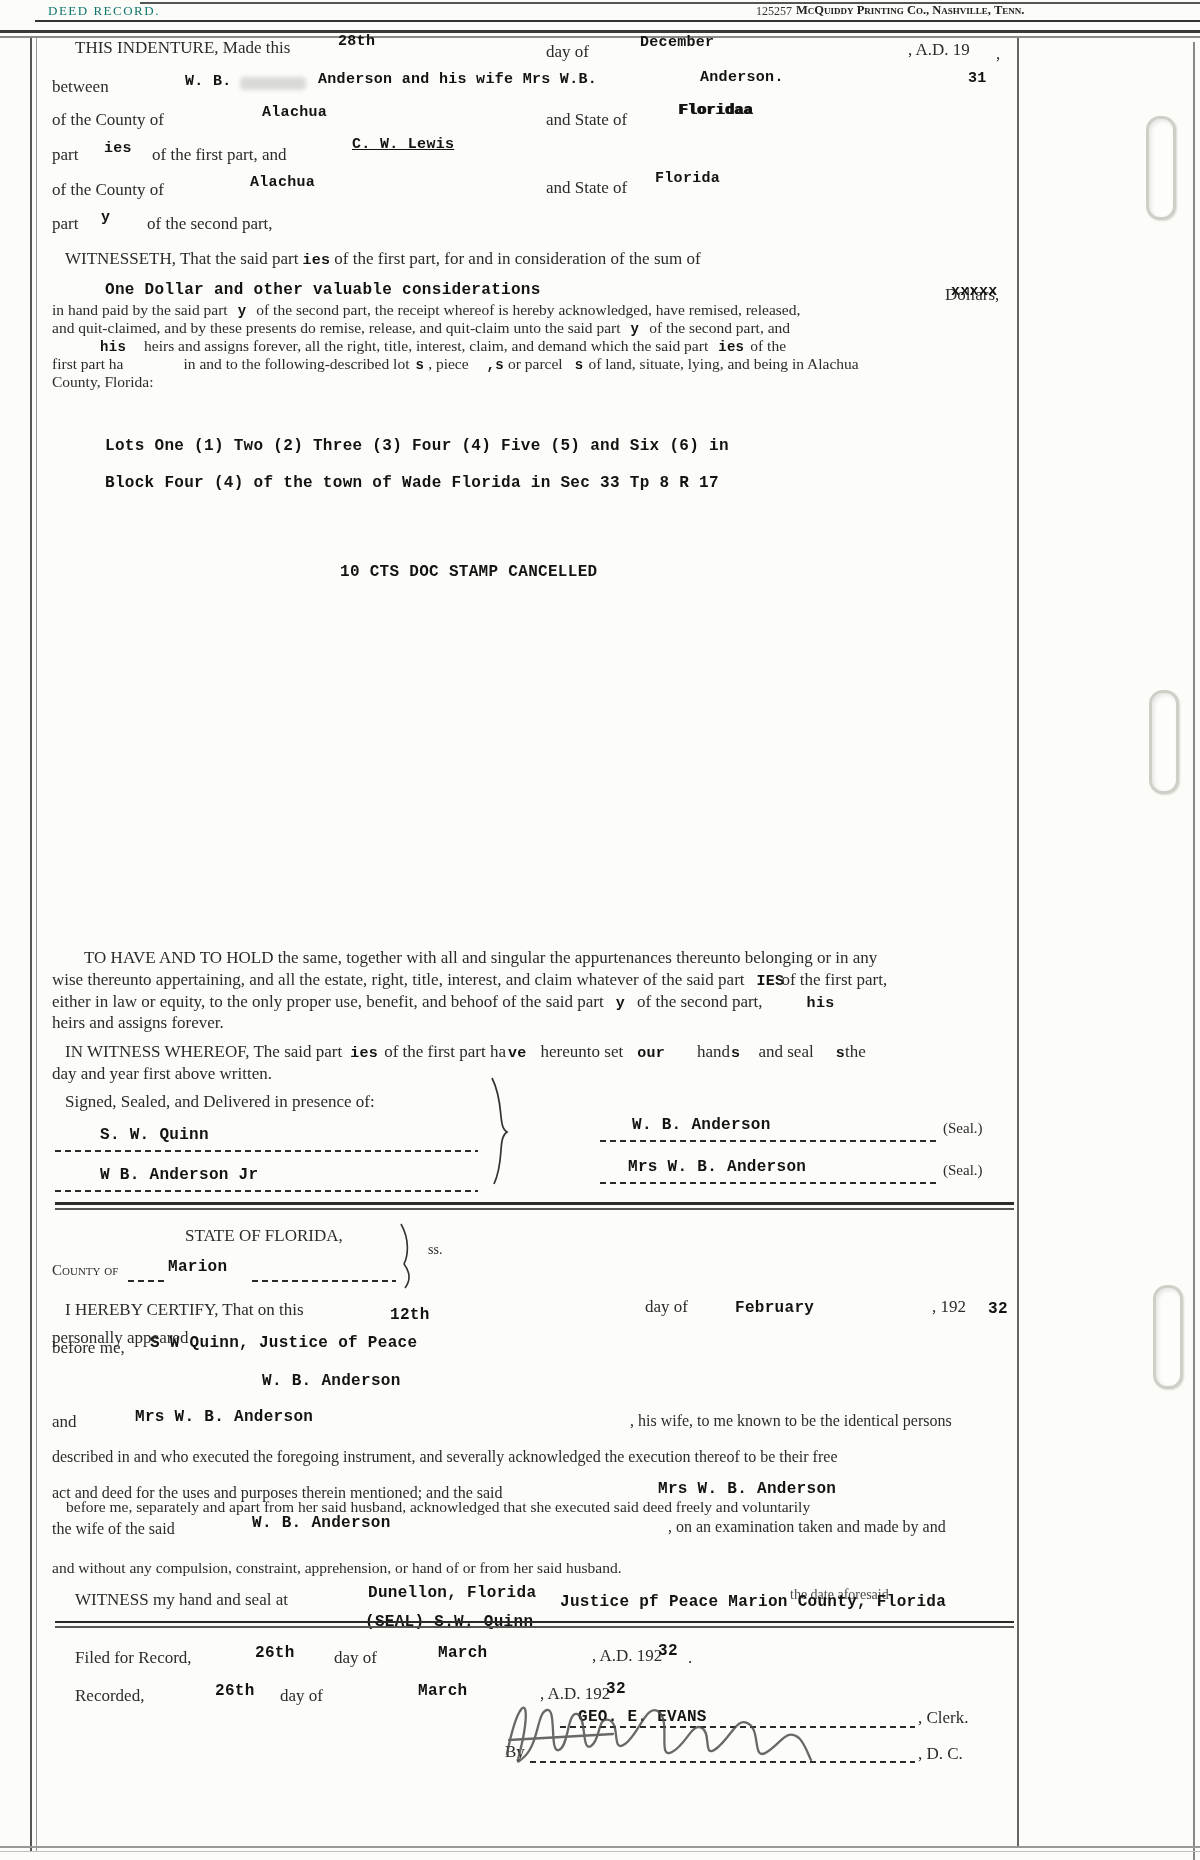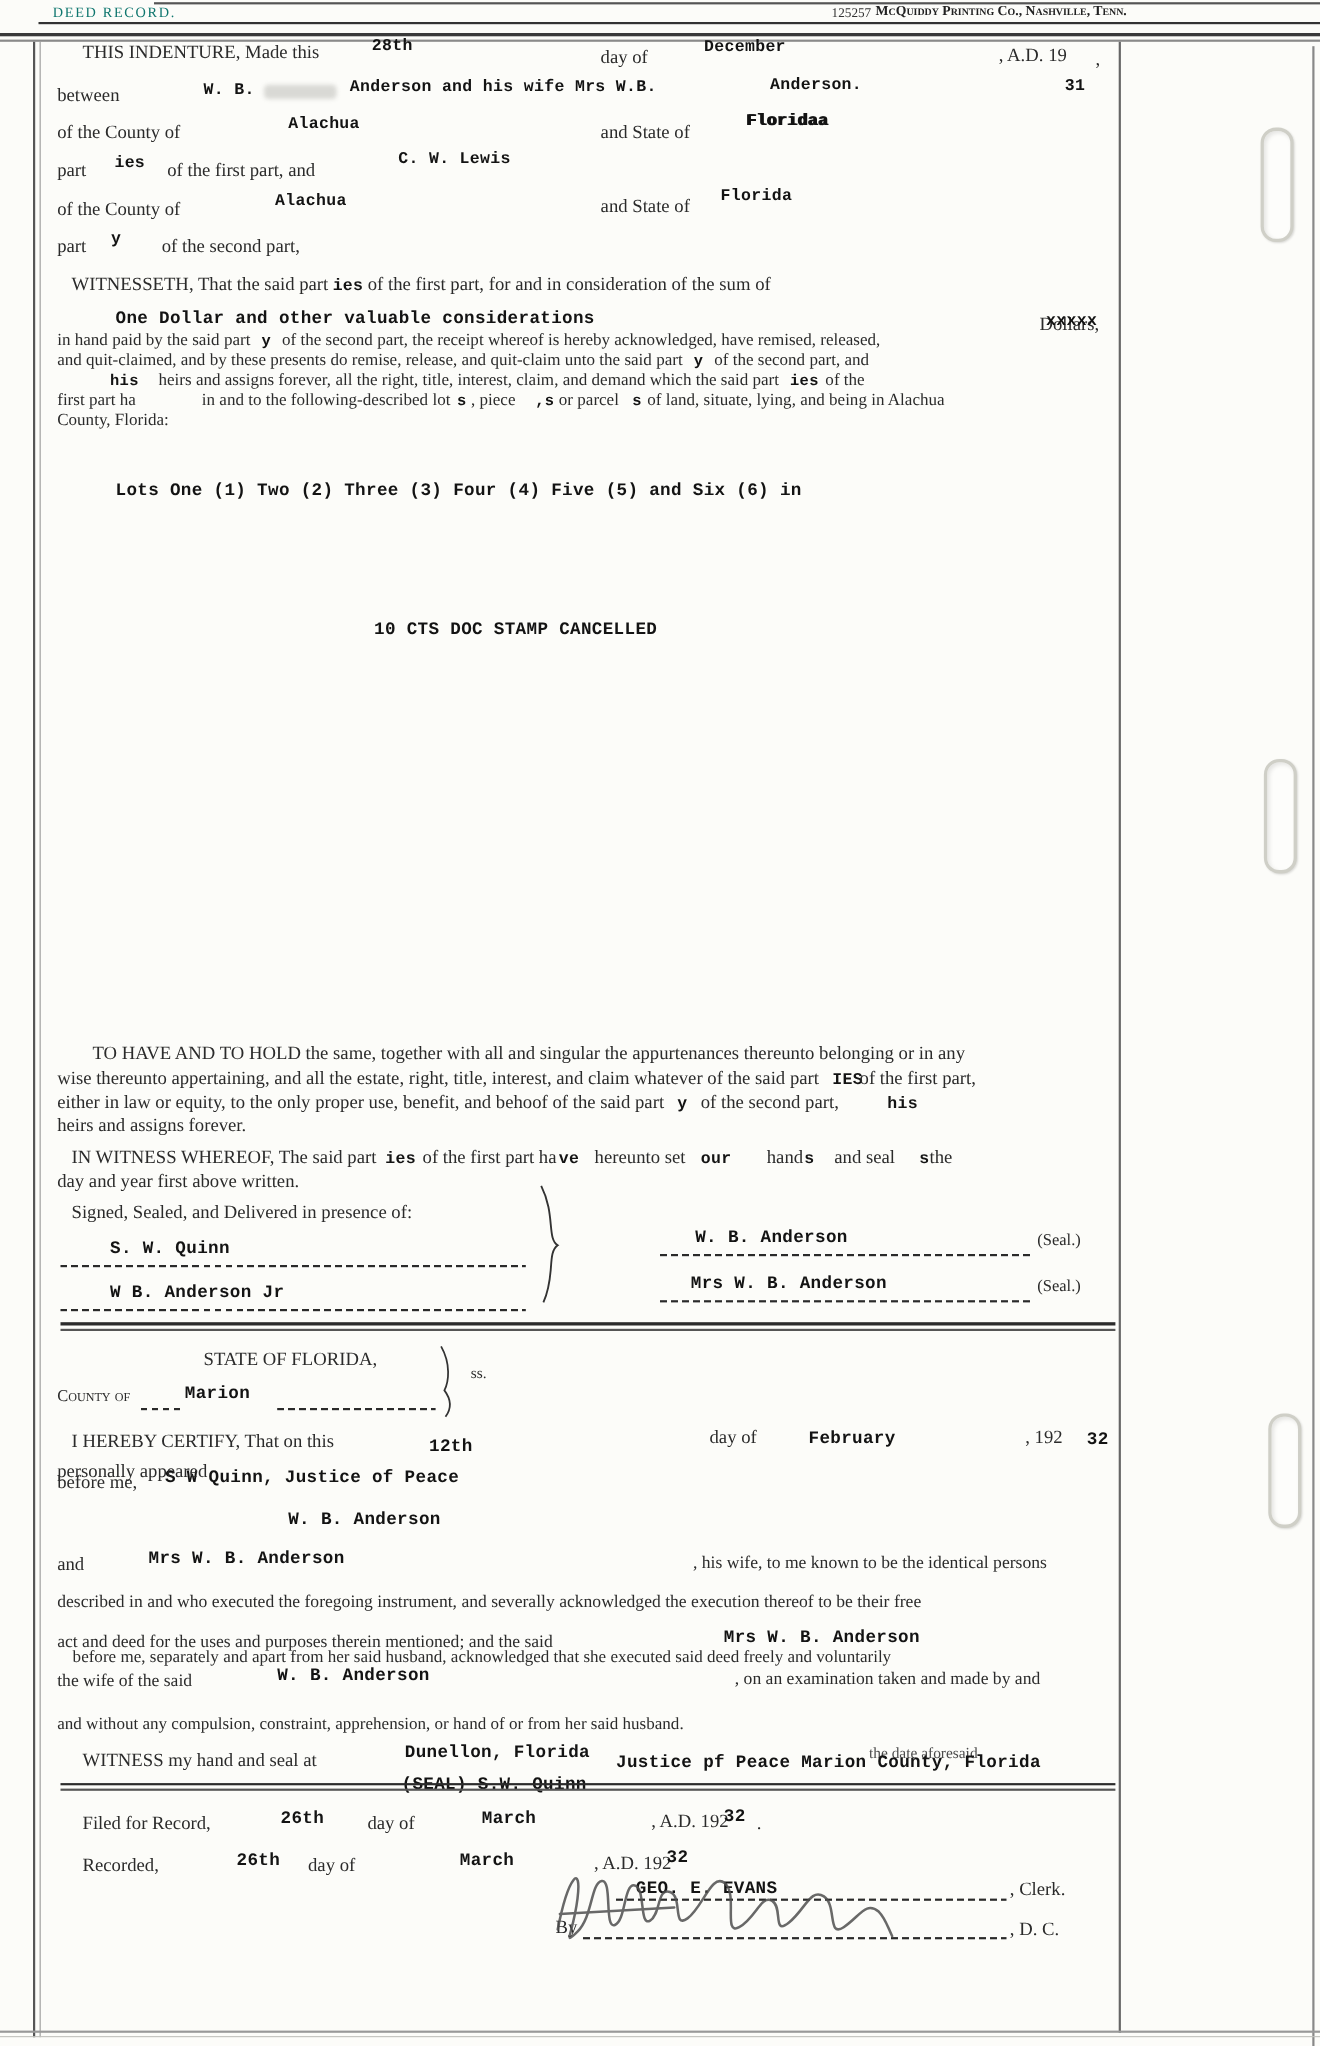--- a/index.html
+++ b/index.html
@@ -71,21 +71,21 @@
   <span class="ps tp" style="left:700px;top:69px;">Anderson.</span>
 
   <span class="ps pr" style="left:52px;top:110px;">of the County of</span>
   <span class="ps tp" style="left:262px;top:104px;">Alachua</span>
   <span class="ps pr" style="left:546px;top:110px;">and State of</span>
   <span class="ps tp overstrike" style="left:678px;top:102px;">Floridaa</span>
 
   <span class="ps pr" style="left:52px;top:145px;">part</span>
   <span class="ps tp" style="left:104px;top:140px;">ies</span>
   <span class="ps pr" style="left:152px;top:145px;">of the first part, and</span>
-  <span class="ps tp" style="left:362px;top:136px;">C. W. Lewis</span>
+  <span class="ps tp" style="left:352px;top:136px;text-decoration:underline;">C. W. Lewis</span>
 
   <span class="ps pr" style="left:52px;top:180px;">of the County of</span>
   <span class="ps tp" style="left:250px;top:174px;">Alachua</span>
   <span class="ps pr" style="left:546px;top:178px;">and State of</span>
   <span class="ps tp" style="left:655px;top:170px;">Florida</span>
 
   <span class="ps pr" style="left:52px;top:214px;">part</span>
   <span class="ps tp" style="left:101px;top:209px;">y</span>
   <span class="ps pr" style="left:147px;top:214px;">of the second part,</span>
 
@@ -125,20 +125,21 @@
     <span class="pr pr15">, piece</span>
     <span class="tp tp14" style="margin-left:14px;">,s</span>
     <span class="pr pr15">or parcel</span>
     <span class="tp tp14" style="margin:0 1px 0 8px;">s</span>
     <span class="pr pr15">of land, situate, lying, and being in Alachua</span>
   </div>
   <span class="ps pr pr15" style="left:52px;top:373px;">County, Florida:</span>
 
   
   <span class="ps tp tp16" style="left:105px;top:437px;">Lots One (1) Two (2) Three (3)  Four (4) Five (5) and Six (6) in</span>
+  <span class="ps tp tp16" style="left:105px;top:474px;">Block Four (4) of the town of Wade Florida in Sec 33 Tp 8 R 17</span>
   <span class="ps tp tp16" style="left:340px;top:563px;">10 CTS DOC STAMP CANCELLED</span>
 
   
   <span class="ps pr" style="left:84px;top:948px;">TO HAVE AND TO HOLD the same, together with all and singular the appurtenances thereunto belonging or in any</span>
   <div class="ps" style="left:52px;top:970px;">
     <span class="pr">wise thereunto appertaining, and all the estate, right, title, interest, and claim whatever of the said part</span>
     <span class="tp" style="margin-left:8px;margin-right:-7px;">IES</span>
     <span class="pr">of the first part,</span>
   </div>
   <div class="ps" style="left:52px;top:992px;">

